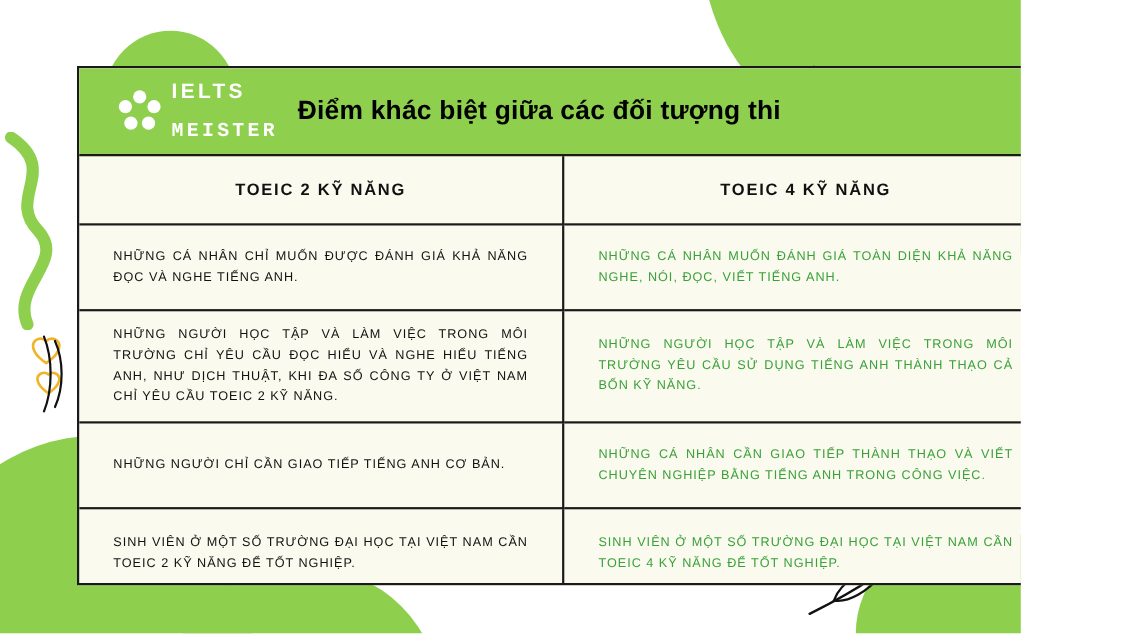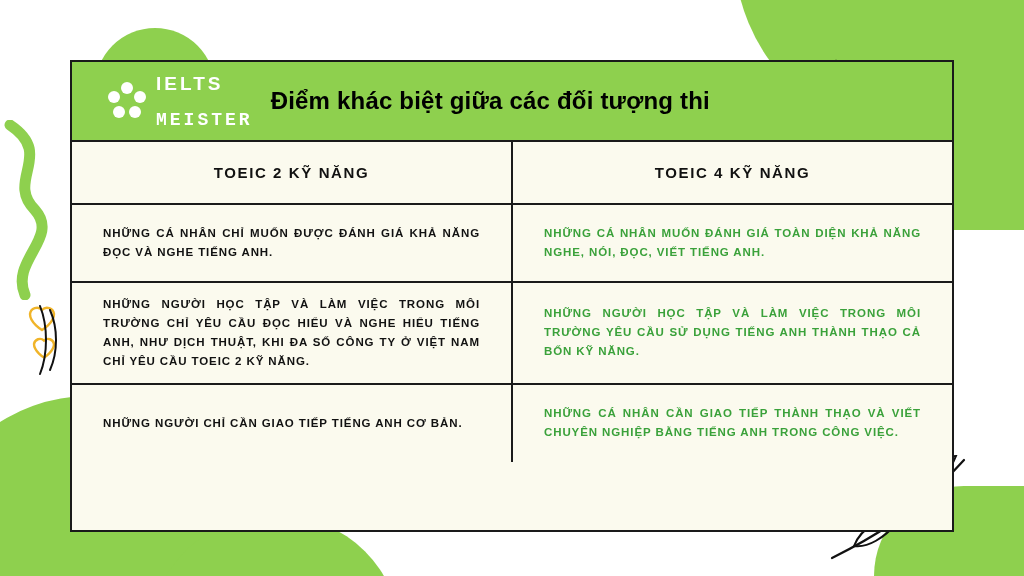--- a/index.html
+++ b/index.html
@@ -5,21 +5,21 @@
   * { box-sizing: border-box; }
   html, body {
     margin: 0; padding: 0;
     width: 1024px; height: 576px;
     overflow: hidden;
     background: #ffffff;
     font-family: "Liberation Sans", sans-serif;
   }
   #canvas {
     position: relative;
-    width: 1024px; height: 576px;
+    width: 928px; height: 576px;
     background: #ffffff;
     overflow: hidden;
   }
 
   
   .deco { position: absolute; pointer-events: none; }
 
   .blob-tr {
     top: -70px; right: -40px;
     width: 330px; height: 210px;
@@ -122,21 +122,21 @@
     height: 62px;
     font-size: 15px;
     font-weight: bold;
     letter-spacing: 1.6px;
     text-align: center;
     color: #111111;
     border-top: none;
   }
   table.cmp td {
     font-size: 11.5px;
-    font-weight: bold;
+    font-weight: normal;
     letter-spacing: 0.9px;
     line-height: 1.65;
     text-align: justify;
   }
   td.col-left { color: #111111; }
   td.col-right { color: #3aa13a; }
   .row-a td { height: 78px; }
   .row-b td { height: 90px; }
   .row-c td { height: 78px; }
   .row-d td { height: 82px; }
@@ -221,17 +221,21 @@
           <td class="col-right">NHỮNG CÁ NHÂN MUỐN ĐÁNH GIÁ TOÀN DIỆN KHẢ NĂNG NGHE, NÓI, ĐỌC, VIẾT TIẾNG ANH.</td>
         </tr>
         <tr class="row-b">
           <td class="col-left">NHỮNG NGƯỜI HỌC TẬP VÀ LÀM VIỆC TRONG MÔI TRƯỜNG CHỈ YÊU CẦU ĐỌC HIỂU VÀ NGHE HIỂU TIẾNG ANH, NHƯ DỊCH THUẬT, KHI ĐA SỐ CÔNG TY Ở VIỆT NAM CHỈ YÊU CẦU TOEIC 2 KỸ NĂNG.</td>
           <td class="col-right">NHỮNG NGƯỜI HỌC TẬP VÀ LÀM VIỆC TRONG MÔI TRƯỜNG YÊU CẦU SỬ DỤNG TIẾNG ANH THÀNH THẠO CẢ BỐN KỸ NĂNG.</td>
         </tr>
         <tr class="row-c">
           <td class="col-left">NHỮNG NGƯỜI CHỈ CẦN GIAO TIẾP TIẾNG ANH CƠ BẢN.</td>
           <td class="col-right">NHỮNG CÁ NHÂN CẦN GIAO TIẾP THÀNH THẠO VÀ VIẾT CHUYÊN NGHIỆP BẰNG TIẾNG ANH TRONG CÔNG VIỆC.</td>
         </tr>
+        <tr class="row-d">
+          <td class="col-left">SINH VIÊN Ở MỘT SỐ TRƯỜNG ĐẠI HỌC TẠI VIỆT NAM CẦN TOEIC 2 KỸ NĂNG ĐỂ TỐT NGHIỆP.</td>
+          <td class="col-right">SINH VIÊN Ở MỘT SỐ TRƯỜNG ĐẠI HỌC TẠI VIỆT NAM CẦN TOEIC 4 KỸ NĂNG ĐỂ TỐT NGHIỆP.</td>
+        </tr>
       </tbody>
     </table>
 
   </div>
 </div>
 
 </body></html>

